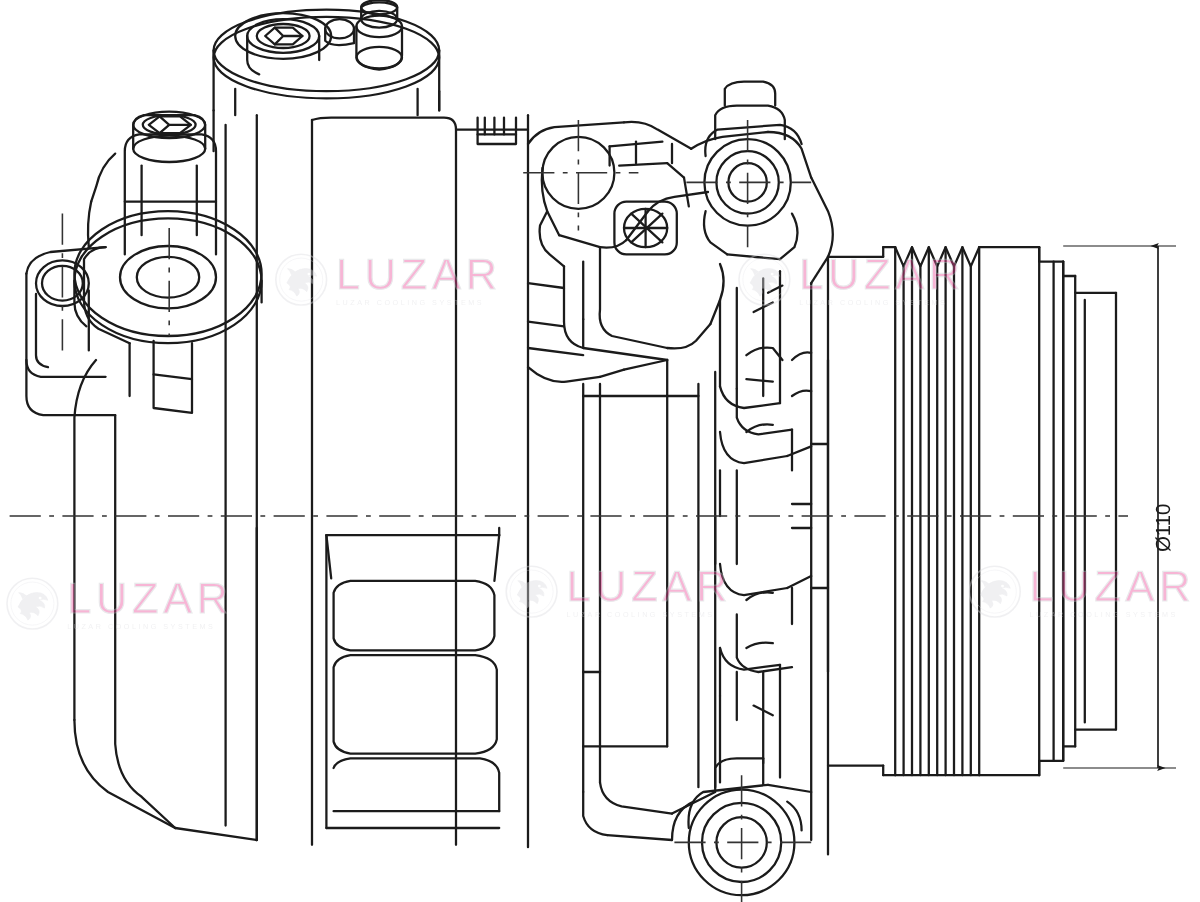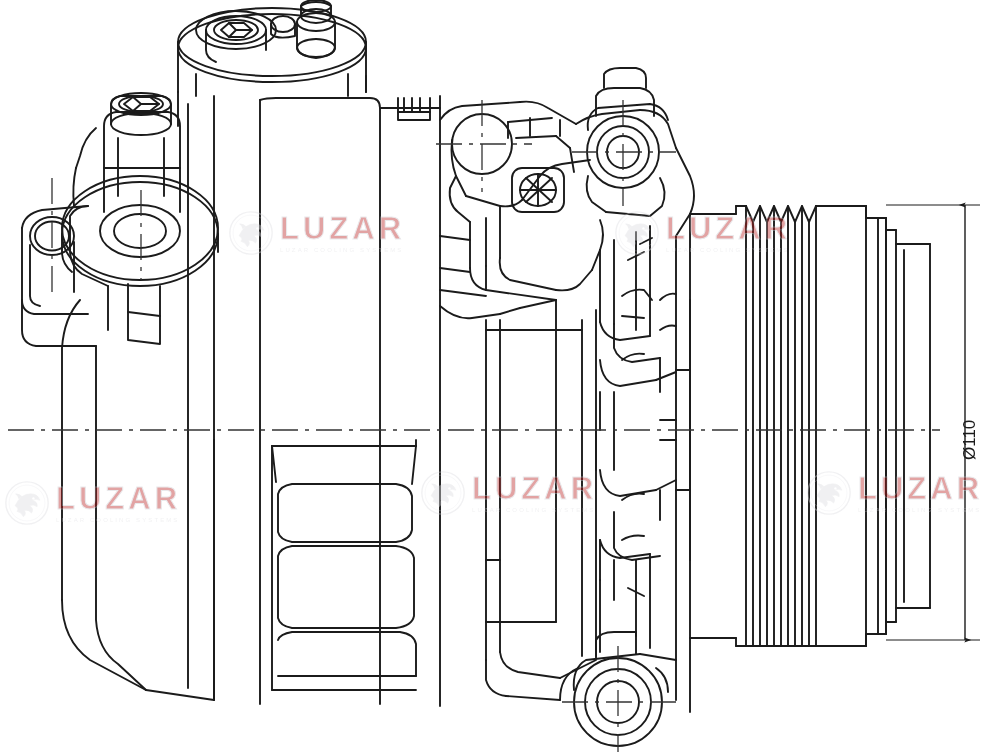--- a/index.html
+++ b/index.html
@@ -44,24 +44,24 @@
     height: 46px;
     flex: 0 0 auto;
   }
   .wm-text {
     display: flex;
     flex-direction: column;
     line-height: 1;
   }
   .wm-word {
     font-family: "Liberation Sans", sans-serif;
-    font-size: 31px;
-    font-weight: bold;
+    font-size: 36px;
+    font-weight: normal;
     letter-spacing: 4px;
-    color: #b91c1c;
+    color: #ec4899;
     -webkit-text-stroke: 1px #c9c9cf;
   }
   .wm-sub {
     font-family: "Liberation Sans", sans-serif;
     font-size: 6px;
     letter-spacing: 2.1px;
     color: #dcdce0;
     margin-top: 3px;
   }
   .dim-label {

